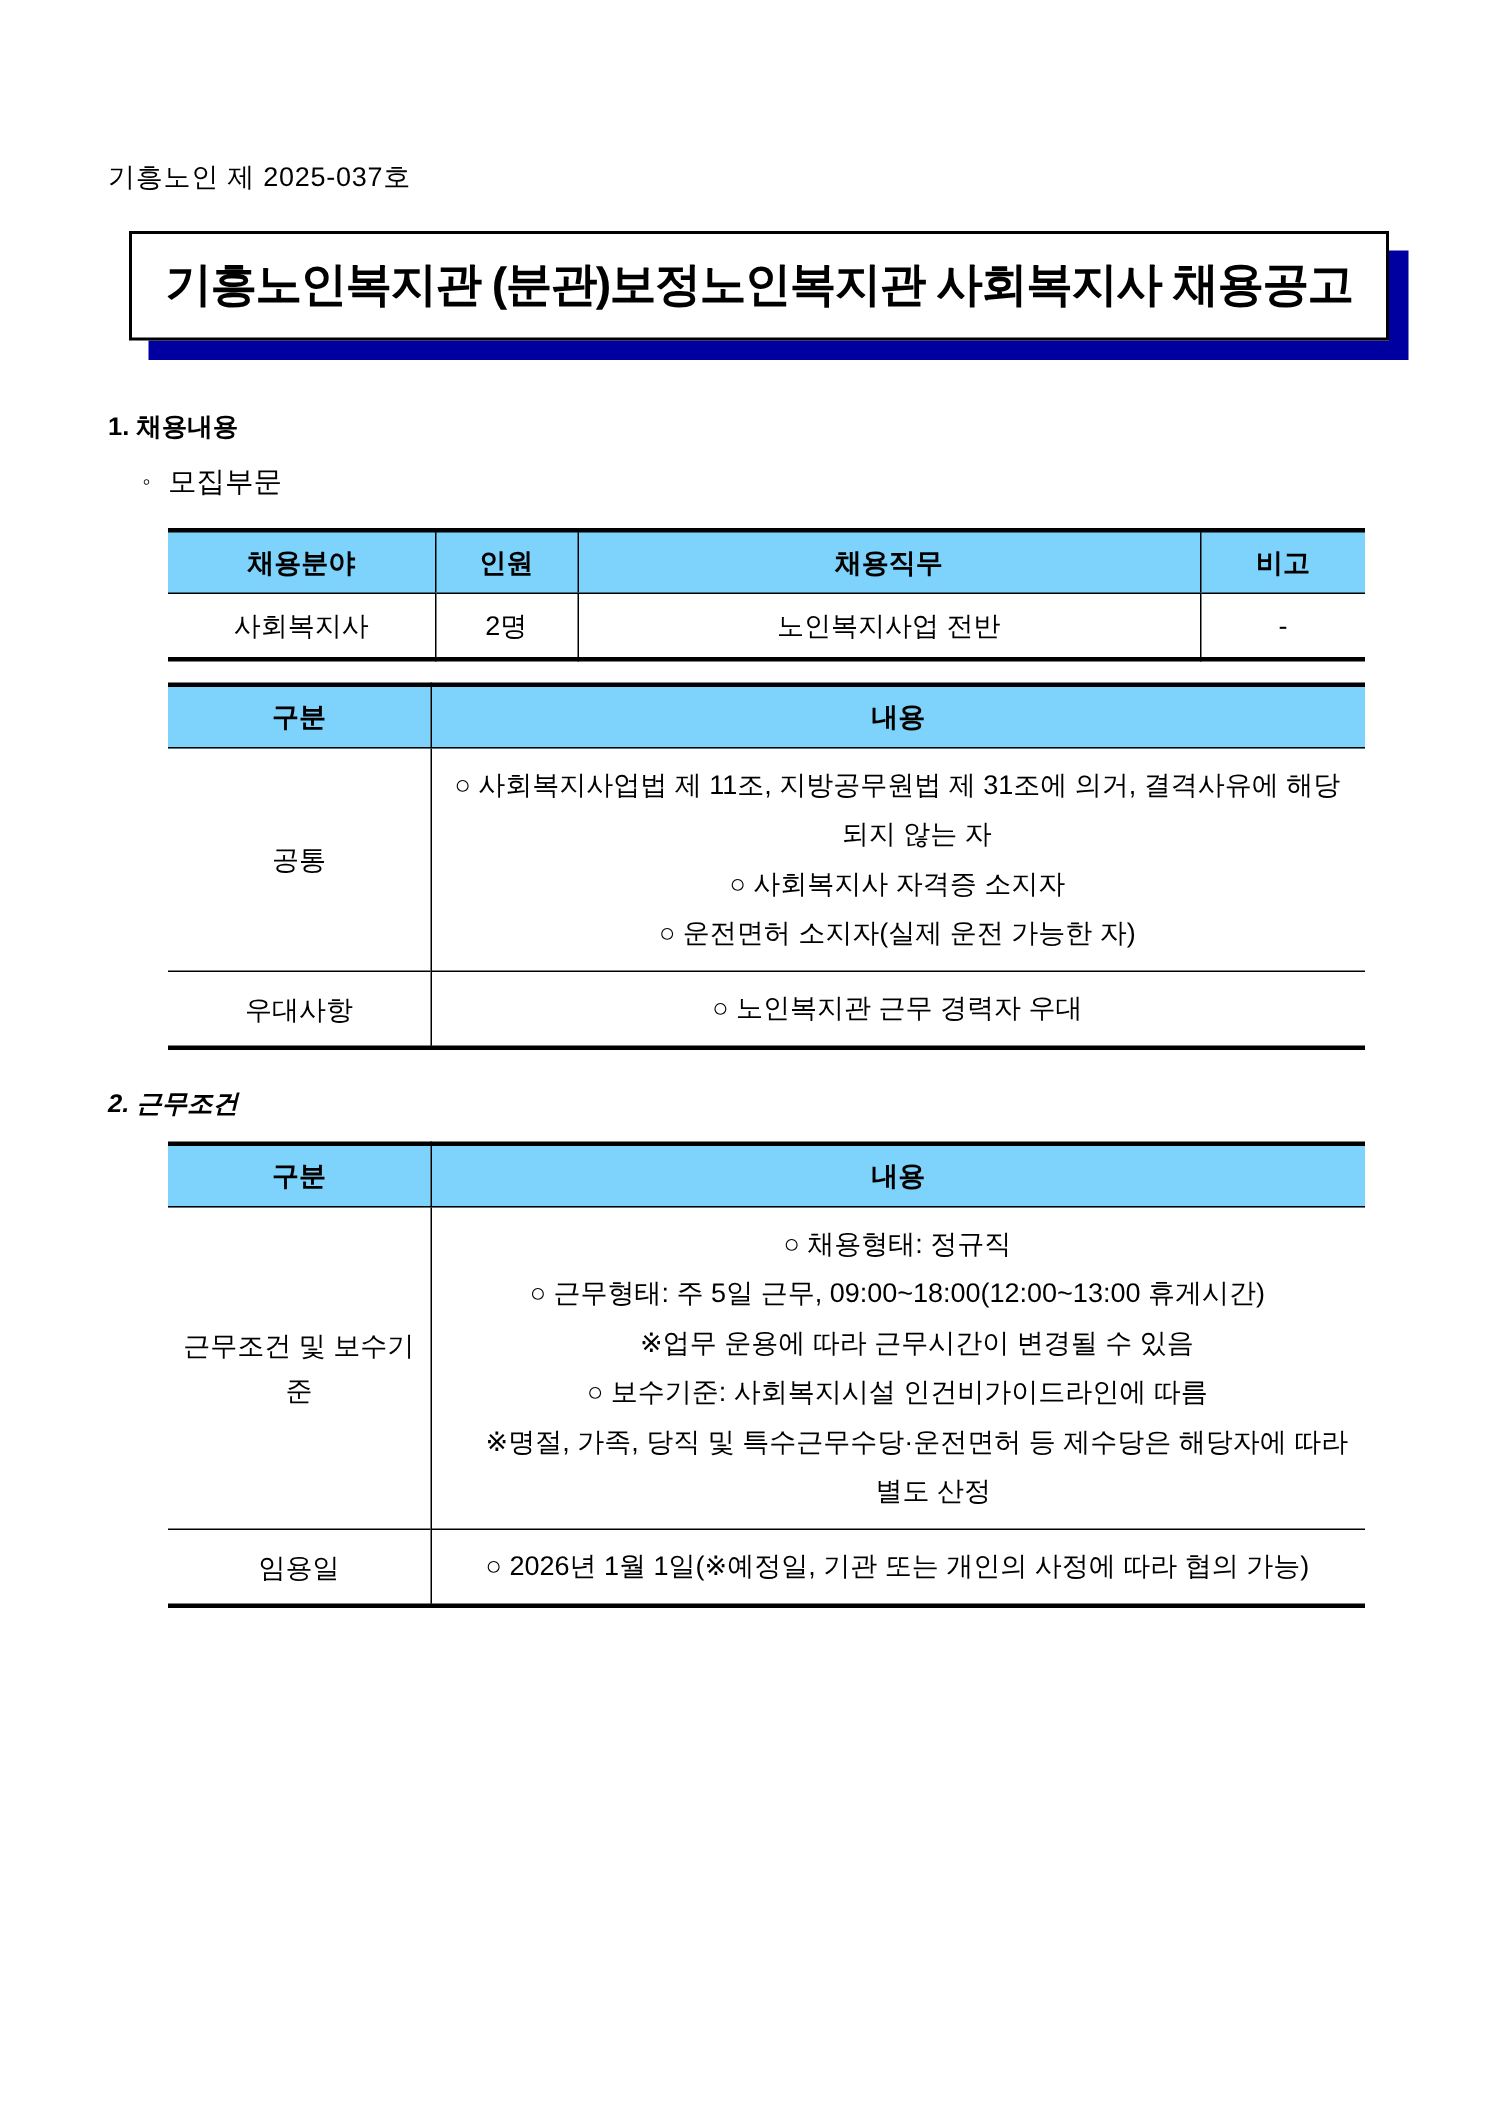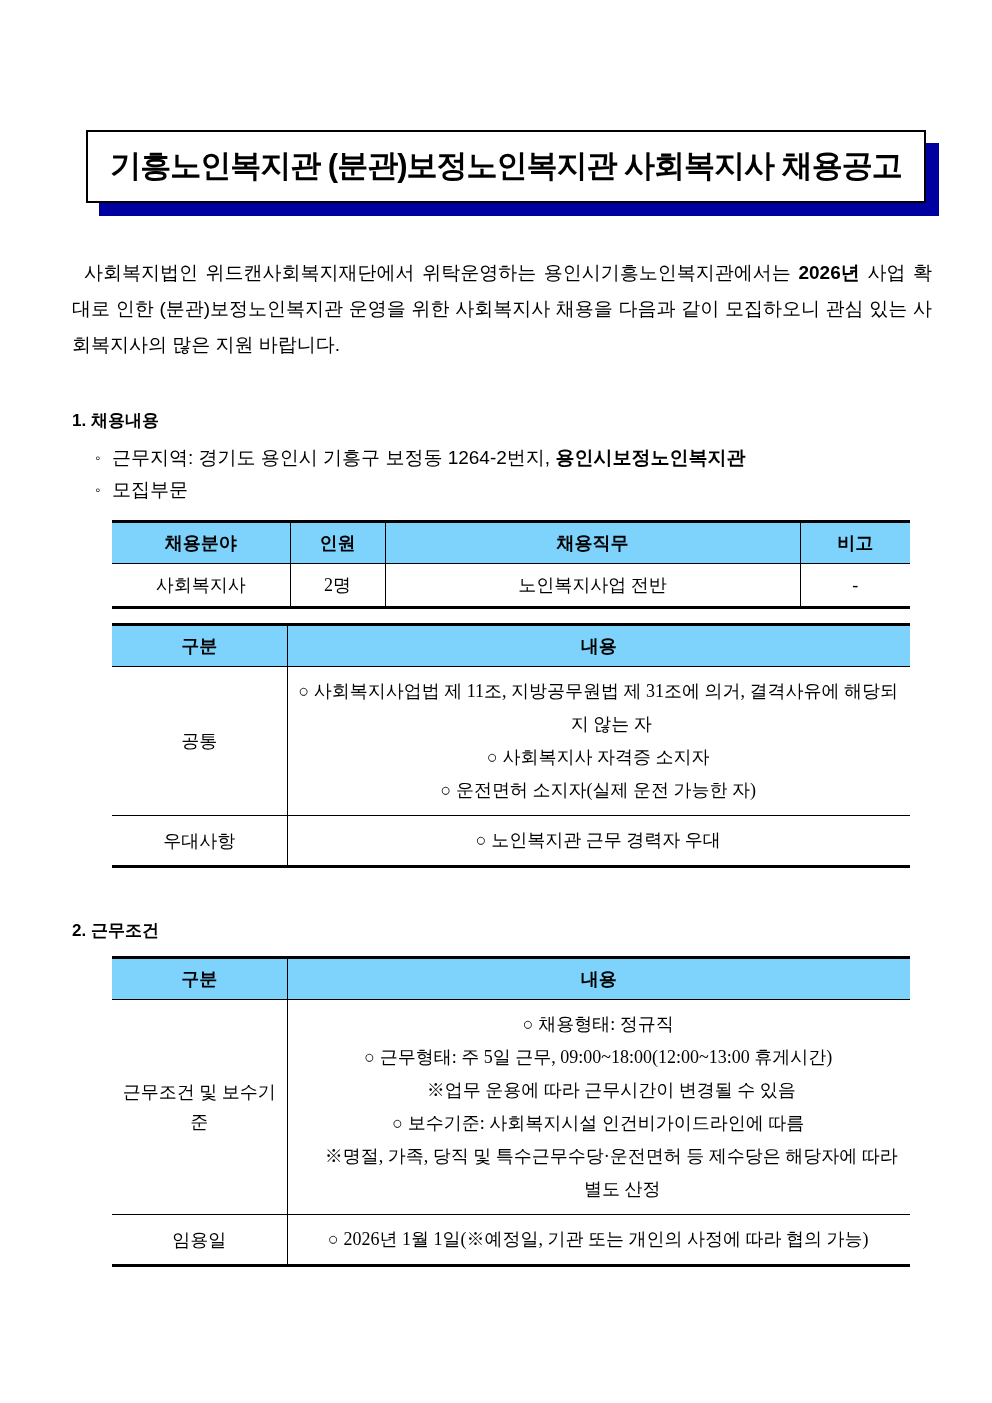--- a/index.html
+++ b/index.html
@@ -31,21 +31,21 @@
   .intro {
     margin: 52px 0 0 0;
     width: 860px;
     font-size: 19px;
     line-height: 36px;
     text-align: justify;
     text-indent: 12px;
   }
 
   .sec-heading { margin: 46px 0 0 0; font-size: 17px; font-weight: bold; }
-  .sec-heading.second { margin-top: 51px; }
+  .sec-heading.second { margin-top: 24px; font-style: italic; }
 
   .bullet-list { margin: 10px 0 0 0; }
   .bullet-item { margin: 0 0 0 23px; font-size: 19px; line-height: 32px; }
   .bullet-item .marker { display: inline-block; width: 17px; font-size: 15px; vertical-align: 1px; }
   .bullet-item.solo { margin-top: 48px; }
 
   table.doc-table {
     border-collapse: collapse;
     table-layout: fixed;
     margin: 14px 0 0 40px;
@@ -57,47 +57,46 @@
   table.doc-table th {
     background: #7dd3fc;
     font-weight: bold;
     padding: 8px 4px;
     border-bottom: 1px solid #000;
     text-align: center;
   }
   table.doc-table th + th,
   table.doc-table td + td { border-left: 1px solid #000; }
   table.doc-table tbody tr + tr td { border-top: 1px solid #000; }
-  table.doc-table td { padding: 9px 4px; text-align: center; vertical-align: middle; font-family: Liberation Serif, serif; }
+  table.doc-table td { padding: 9px 4px; text-align: center; vertical-align: middle; }
   table.doc-table td.content { text-align: center; padding: 8px 8px 8px 7px; }
 
   .cl { line-height: 33px; }
   .cl.o { padding-left: 26px; text-indent: -26px; }
   .cl.n { padding-left: 48px; text-indent: -22px; }
 
   .label-cell { line-height: 30px; }
 </style>
 </head>
 <body>
 
 <div class="page">
 
+  <div class="doc-number">기흥노인 제 2025-037호</div>
 
   <div class="title-wrap">
     <div class="title-box">
       <span>기흥노인복지관 (분관)보정노인복지관 사회복지사 채용공고</span>
     </div>
   </div>
 
-  <p class="intro"><span>사회복지법인 위드캔사회복지재단에서 위탁운영하는 용인시기흥노인복지관에서는 </span><b>2026년</b><span> 사업 확대로 인한 (분관)보정노인복지관 운영을 위한 사회복지사 채용을 다음과 같이 모집하오니 관심 있는 사회복지사의 많은 지원 바랍니다.</span></p>
 
   <div class="sec-heading">1. 채용내용</div>
 
   <div class="bullet-list">
-    <div class="bullet-item"><span class="marker">◦</span><span>근무지역: 경기도 용인시 기흥구 보정동 1264-2번지, </span><b>용인시보정노인복지관</b></div>
     <div class="bullet-item"><span class="marker">◦</span><span>모집부문</span></div>
   </div>
 
   <table class="doc-table">
     <colgroup>
         <col style="width:178px">
         <col style="width:95px">
         <col style="width:415px">
         <col style="width:110px">
       </colgroup>

